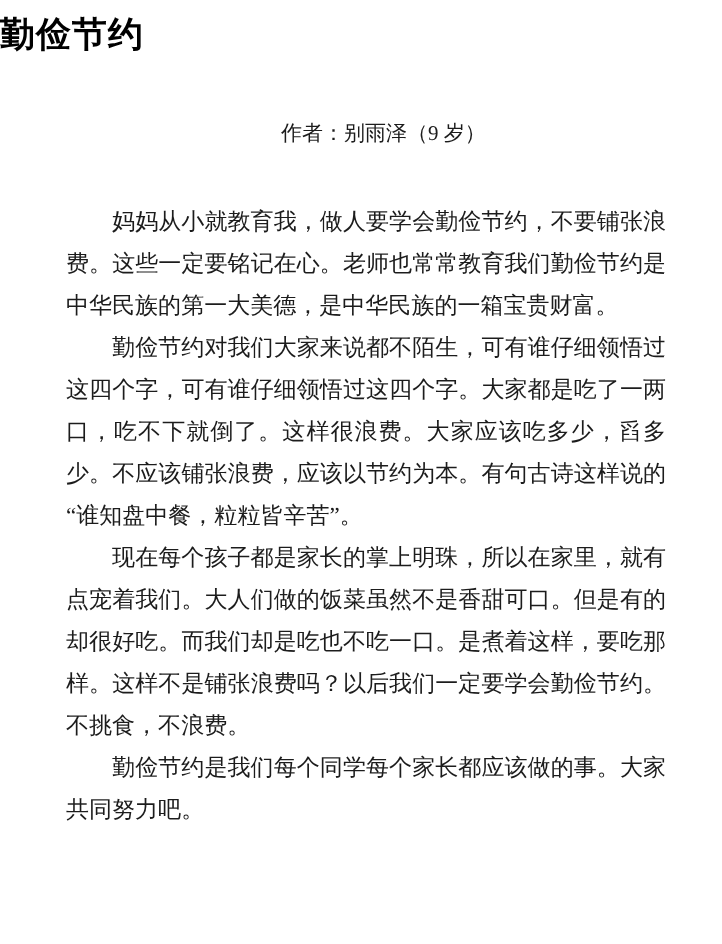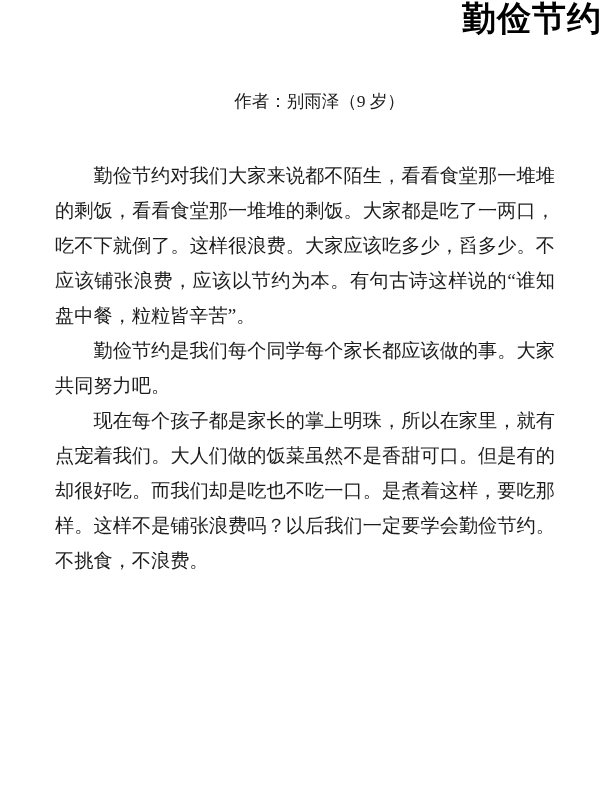--- a/index.html
+++ b/index.html
@@ -11,22 +11,23 @@
     position: relative;
     width: 602px;
     height: 787px;
     background: #ffffff;
     overflow: hidden;
     font-family: "Liberation Serif", "DejaVu Serif", serif;
     -webkit-font-smoothing: antialiased;
   }
   .doc-title {
     margin: 0;
-    text-align: right;
-    font-size: 34px;
+    padding-top: 10px;
+    text-align: left;
+    font-size: 29px;
     line-height: 38px;
     font-weight: 700;
     color: #000000;
     letter-spacing: 1px;
   }
   .byline {
     margin-top: 46px;
     text-align: center;
     font-size: 17.5px;
     line-height: 34px;
@@ -54,18 +55,19 @@
 
 <div class="page">
 
   <h1 class="doc-title">勤俭节约</h1>
 
   <div class="byline">
     <p>作者：别雨泽（9 岁）</p>
   </div>
 
   <div class="content">
-    <p class="para">勤俭节约对我们大家来说都不陌生，看看食堂那一堆堆的剩饭，看看食堂那一堆堆的剩饭。大家都是吃了一两口，吃不下就倒了。这样很浪费。大家应该吃多少，舀多少。不应该铺张浪费，应该以节约为本。有句古诗这样说的“谁知盘中餐，粒粒皆辛苦”。</p>
+    <p class="para">妈妈从小就教育我，做人要学会勤俭节约，不要铺张浪费。这些一定要铭记在心。老师也常常教育我们勤俭节约是中华民族的第一大美德，是中华民族的一箱宝贵财富。</p>
+    <p class="para">勤俭节约对我们大家来说都不陌生，可有谁仔细领悟过这四个字，可有谁仔细领悟过这四个字。大家都是吃了一两口，吃不下就倒了。这样很浪费。大家应该吃多少，舀多少。不应该铺张浪费，应该以节约为本。有句古诗这样说的“谁知盘中餐，粒粒皆辛苦”。</p>
+    <p class="para">现在每个孩子都是家长的掌上明珠，所以在家里，就有点宠着我们。大人们做的饭菜虽然不是香甜可口。但是有的却很好吃。而我们却是吃也不吃一口。是煮着这样，要吃那样。这样不是铺张浪费吗？以后我们一定要学会勤俭节约。不挑食，不浪费。</p>
     <p class="para">勤俭节约是我们每个同学每个家长都应该做的事。大家共同努力吧。</p>
-    <p class="para">现在每个孩子都是家长的掌上明珠，所以在家里，就有点宠着我们。大人们做的饭菜虽然不是香甜可口。但是有的却很好吃。而我们却是吃也不吃一口。是煮着这样，要吃那样。这样不是铺张浪费吗？以后我们一定要学会勤俭节约。不挑食，不浪费。</p>
   </div>
 
 </div>
 
 </body></html>

